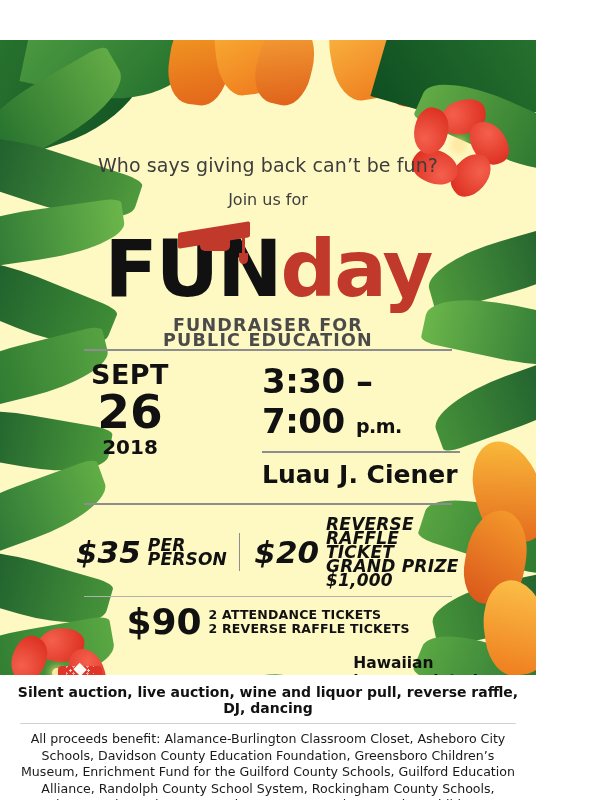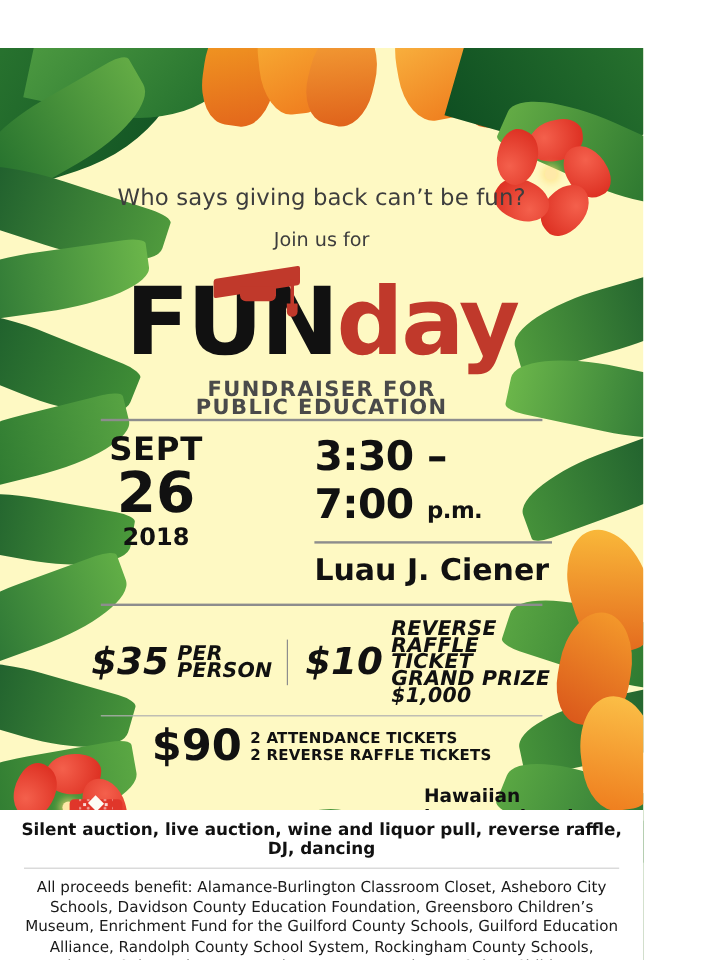--- a/index.html
+++ b/index.html
@@ -407,21 +407,21 @@
     <div class="row-price">
       <div class="p-left">
         <span class="amount">$35</span>
         <span class="amt-label">
           <span>PER</span><br>
           <span>PERSON</span>
         </span>
       </div>
       <div class="vline" style="height:38px;"></div>
       <div class="p-right">
-        <span class="amount">$10</span>
+        <span class="amount">$20</span>
         <span class="amt-label">
           <span>REVERSE RAFFLE TICKET</span><br>
           <span>GRAND PRIZE $1,000</span>
         </span>
       </div>
     </div>
 
     <div class="rule thin" style="margin-top:9px;"></div>
 
     <div class="row-bundle">

